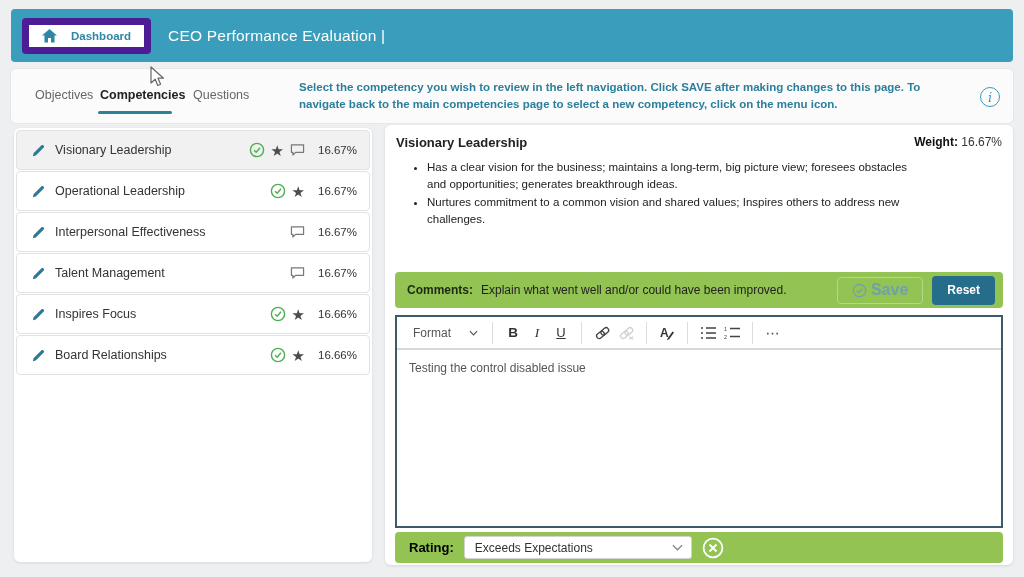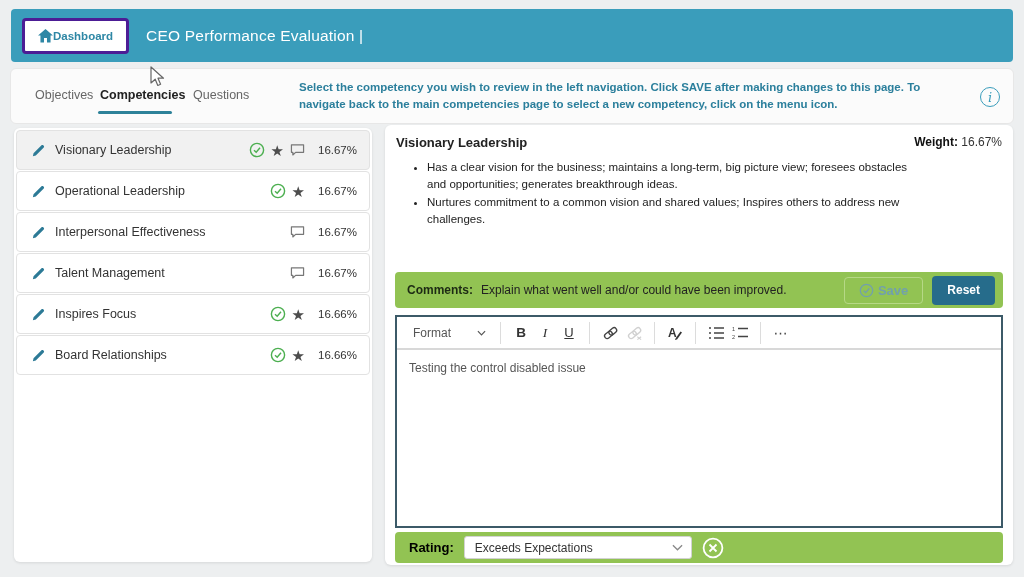--- a/index.html
+++ b/index.html
@@ -2,22 +2,22 @@
 <html><head>
 <meta charset="utf-8">
 <style>
   * { margin:0; padding:0; box-sizing:border-box; }
   html,body { width:1024px; height:577px; overflow:hidden; }
   body { font-family:"Liberation Sans", sans-serif; background:#edeff0; position:relative; }
 
   
   .header { position:absolute; left:11px; top:9px; width:1002px; height:53px;
             background:#3a9dbb; border-radius:4px; display:flex; align-items:center; }
-  .dash-btn { margin-left:11px; background:#fff; border:3px solid #4c1d95; border-radius:4px;
-              height:36px; padding:0 13px; display:flex; align-items:center; gap:0; cursor:pointer; }
+  .dash-btn { margin-left:11px; background:#fff; border:7px solid #4c1d95; border-radius:4px;
+              height:36px; padding:0 13px; display:flex; align-items:center; gap:14px; cursor:pointer; }
   .dash-btn span { color:#2e87a5; font-size:11.5px; font-weight:bold; }
   .page-title { color:#ffffff; font-size:15.5px; font-weight:400; margin-left:17px; letter-spacing:.2px; }
 
   
   .tabcard { position:absolute; left:10px; top:68px; width:1004px; height:56px;
              background:#fbfbfb; border:1px solid #e7e7e7; border-radius:6px; }
   .tab { position:absolute; top:19px; font-size:12.5px; color:#666; cursor:pointer; }
   .tab.t0 { left:24px; }
   .tab.t1 { left:89px; color:#222; font-weight:bold; }
   .tab.t2 { left:182px; }
@@ -50,29 +50,29 @@
   .detail-weight { font-size:12px; color:#333;margin-left:48px; }
   .detail-weight b { font-weight:bold; color:#111; }
   .detail-bullets { position:absolute; left:14px; top:34px; width:520px; }
   .detail-bullets li { font-size:11.5px; color:#222; line-height:1.5; margin-left:28px; }
 
   .comments-bar { position:absolute; left:10px; top:147px; width:608px; height:36px;
                   background:#92c353; border-radius:4px; display:flex; align-items:center; padding:0 8px 0 12px; }
   .comments-bar .c-label { font-size:12px; font-weight:bold; color:#1d2a14; }
   .comments-bar .c-hint { font-size:12px; color:#222; margin-left:8px; flex:1; }
   .save-btn { height:27px; padding:0 14px; border:1px solid #b6d886; border-radius:4px;
-              background:transparent; color:#71a0ad; font-size:13px; font-weight:bold;
+              background:transparent; color:#71a0ad; font-size:16px; font-weight:bold;
               display:flex; align-items:center; gap:4px; margin-right:9px; cursor:default; }
   .reset-btn { height:29px; padding:0 15px; border:none; border-radius:4px; background:#266c8b;
                color:#fff; font-size:12px; font-weight:bold; cursor:pointer; }
 
   .editor { position:absolute; left:10px; top:190px; width:608px; height:213px;
             border:2px solid #3c5a68; background:#fff; }
   .toolbar { height:33px; border-bottom:2px solid #d8d8d8; display:flex; align-items:center; padding:0 10px; }
-  .fmt { display:flex; align-items:center; gap:26px; padding:3px 6px; cursor:pointer; }
+  .fmt { display:flex; align-items:center; gap:18px; padding:3px 6px; cursor:pointer; }
   .fmt span { font-size:12px; color:#555; }
   .tsep { width:1px; height:22px; background:#dcdcdc; margin:0 8px; }
   .tbtn { min-width:24px; height:24px; display:flex; align-items:center; justify-content:center;
           cursor:pointer; border-radius:2px; color:#333; }
   .tbtn.b { font-weight:bold; font-size:13.5px; }
   .tbtn.i { font-style:italic; font-family:"Liberation Serif", serif; font-size:13.5px; }
   .tbtn.u { text-decoration:underline; font-size:13px; }
   .tbtn.disabled { opacity:.45; cursor:default; }
   .tbtn.more { color:#444; font-size:14px; letter-spacing:1px; }
   .editor-body { padding:11px 12px; font-size:12px; color:#555; height:176px; cursor:text; }

